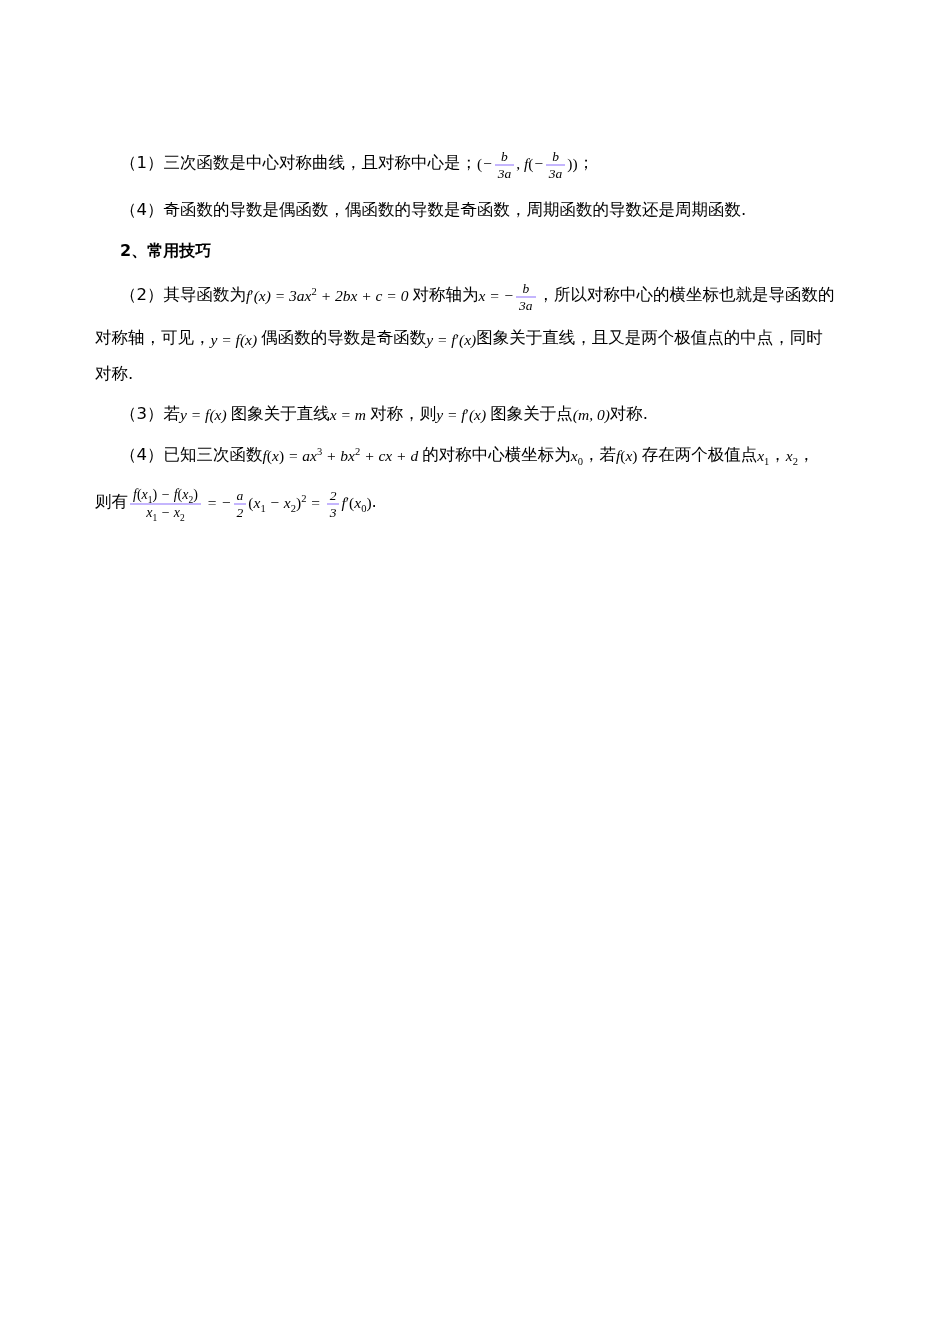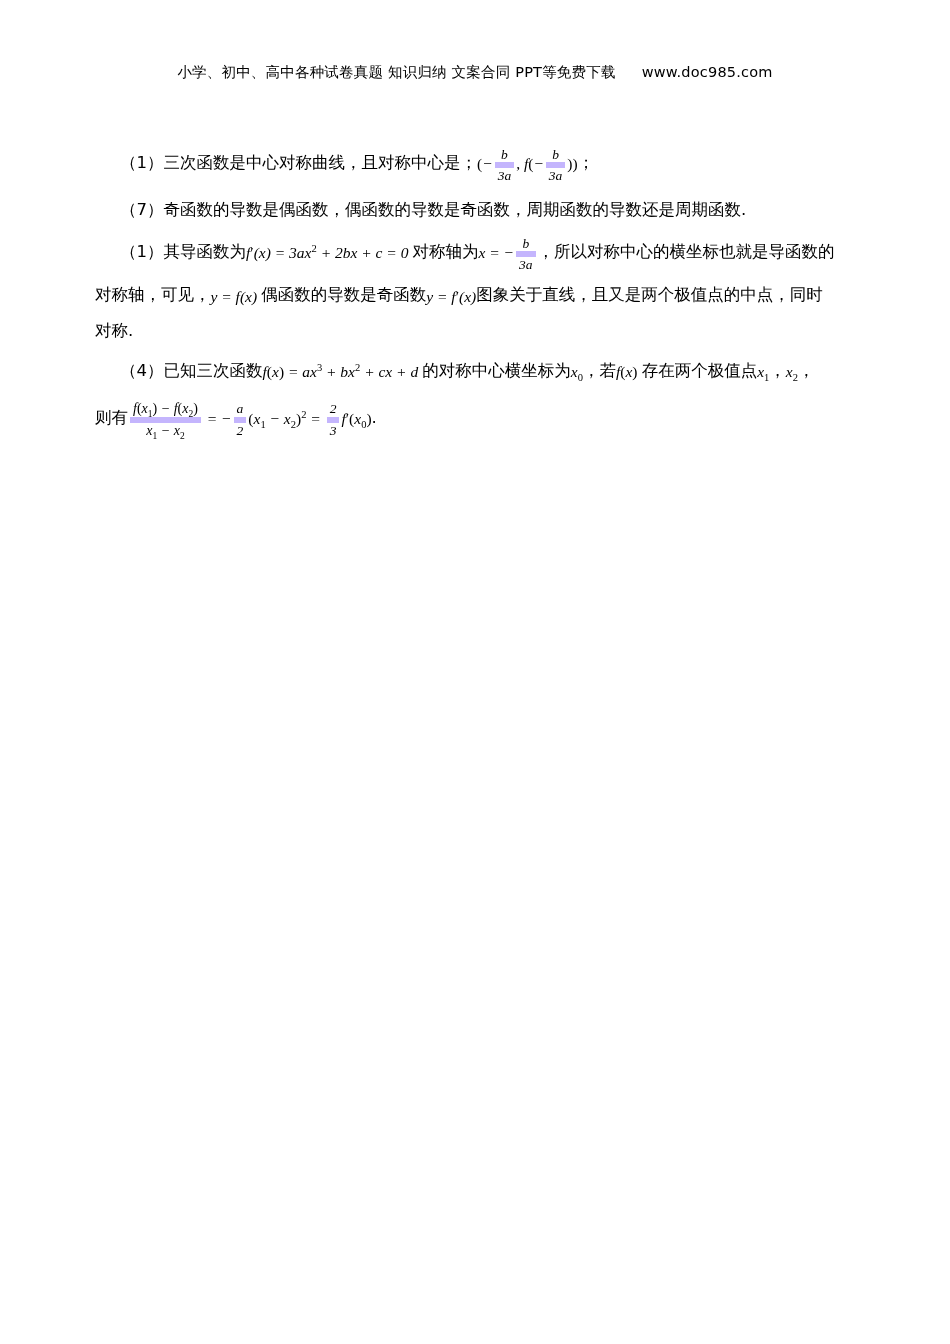--- a/index.html
+++ b/index.html
@@ -74,64 +74,65 @@
     display: inline-block;
     vertical-align: middle;
     text-align: center;
     font-size: 13.5px;
     line-height: 1.12;
     margin: 0 2px;
     position: relative;
     top: -1px;
   }
   .frac .num { display: block; padding: 0 3px; }
-  .frac .den { display: block; border-top: 6px solid #c4b5fd; padding: 0 3px; }
+  .frac .den { display: block; border-top: 2px solid #c4b5fd; padding: 0 3px; }
   sup.ex { font-size: 0.68em; font-style: normal; vertical-align: super; line-height: 0; }
   sub.ix { font-size: 0.68em; font-style: normal; vertical-align: sub; line-height: 0; }
   .prime { font-style: normal; }
   .paren { font-style: normal; }
   .cn { font-family: "DejaVu Sans", sans-serif; font-style: normal; font-size: 16.5px; }
   .bigline { line-height: 46px; }
   .tall { line-height: 54px; }
   .inlineblk { display: inline-block; vertical-align: middle; }
 </style>
 </head>
 <body>
 
 <div class="page">
 
-  <div class="header-note">
-    <span>小学、初中、高中各种试卷真题  知识归纳  文案合同  PPT等免费下载</span><span class="site">www.doc985.com</span>
-  </div>
 
   <div class="content">
 
     <div class="line indent tall">
       <span class="cn">（1）三次函数是中心对称曲线，且对称中心是；</span><span class="math inlineblk"><span class="paren">(</span>−<span class="frac"><span class="num">b</span><span class="den">3a</span></span><span class="paren">,</span>&nbsp;f<span class="paren">(</span>−<span class="frac"><span class="num">b</span><span class="den">3a</span></span><span class="paren">))</span></span><span class="cn">；</span>
     </div>
 
     <div class="line indent">
-      <span class="cn">（7）奇函数的导数是偶函数，偶函数的导数是奇函数，周期函数的导数还是周期函数.</span>
+      <span class="cn">（4）奇函数的导数是偶函数，偶函数的导数是奇函数，周期函数的导数还是周期函数.</span>
     </div>
 
+    <div class="bold-head">2、常用技巧</div>
 
     <div class="line indent bigline">
-      <span class="cn">（1）其导函数为</span><span class="math">f<span class="prime">′</span>(x) = 3ax<sup class="ex">2</sup> + 2bx + c = 0</span>&nbsp;<span class="cn">对称轴为</span><span class="math inlineblk">x = −<span class="frac"><span class="num">b</span><span class="den">3a</span></span></span><span class="cn">，所以对称中心的横坐标也就是导函数的</span>
+      <span class="cn">（2）其导函数为</span><span class="math">f<span class="prime">′</span>(x) = 3ax<sup class="ex">2</sup> + 2bx + c = 0</span>&nbsp;<span class="cn">对称轴为</span><span class="math inlineblk">x = −<span class="frac"><span class="num">b</span><span class="den">3a</span></span></span><span class="cn">，所以对称中心的横坐标也就是导函数的</span>
     </div>
 
     <div class="line noindent">
       <span class="cn">对称轴，可见，</span><span class="math">y = f(x)</span>&nbsp;<span class="cn">偶函数的导数是奇函数</span><span class="math">y = f<span class="prime">′</span>(x)</span><span class="cn">图象关于直线，且又是两个极值点的中点，同时</span>
     </div>
 
 
 
     <div class="line noindent">
       <span class="cn">对称.</span>
     </div>
 
+    <div class="line indent" style="margin-top:10px;">
+      <span class="cn">（3）若</span><span class="math">y = f(x)</span>&nbsp;<span class="cn">图象关于直线</span><span class="math">x = m</span>&nbsp;<span class="cn">对称，则</span><span class="math">y = f<span class="prime">′</span>(x)</span>&nbsp;<span class="cn">图象关于点</span><span class="math">(m, 0)</span><span class="cn">对称.</span>
+    </div>
 
     <div class="line indent" style="margin-top:10px;">
       <span class="cn">（4）已知三次函数</span><span class="math">f<span class="paren">(</span>x<span class="paren">)</span> = ax<sup class="ex">3</sup> + bx<sup class="ex">2</sup> + cx + d</span>&nbsp;<span class="cn">的对称中心横坐标为</span><span class="math">x<sub class="ix">0</sub></span><span class="cn">，若</span><span class="math">f<span class="paren">(</span>x<span class="paren">)</span></span>&nbsp;<span class="cn">存在两个极值点</span><span class="math">x<sub class="ix">1</sub></span><span class="cn">，</span><span class="math">x<sub class="ix">2</sub></span><span class="cn">，</span>
     </div>
 
     <div class="line noindent tall">
       <span class="cn">则有</span><span class="math inlineblk"><span class="frac" style="font-size:14px;"><span class="num">f<span class="paren">(</span>x<sub class="ix">1</sub><span class="paren">)</span> − f<span class="paren">(</span>x<sub class="ix">2</sub><span class="paren">)</span></span><span class="den">x<sub class="ix">1</sub> − x<sub class="ix">2</sub></span></span> = −<span class="frac"><span class="num">a</span><span class="den">2</span></span><span class="paren">(</span>x<sub class="ix">1</sub> − x<sub class="ix">2</sub><span class="paren">)</span><sup class="ex">2</sup> = <span class="frac"><span class="num">2</span><span class="den">3</span></span>f<span class="prime">′</span><span class="paren">(</span>x<sub class="ix">0</sub><span class="paren">)</span></span><span class="cn">.</span>
     </div>
 
   </div>

